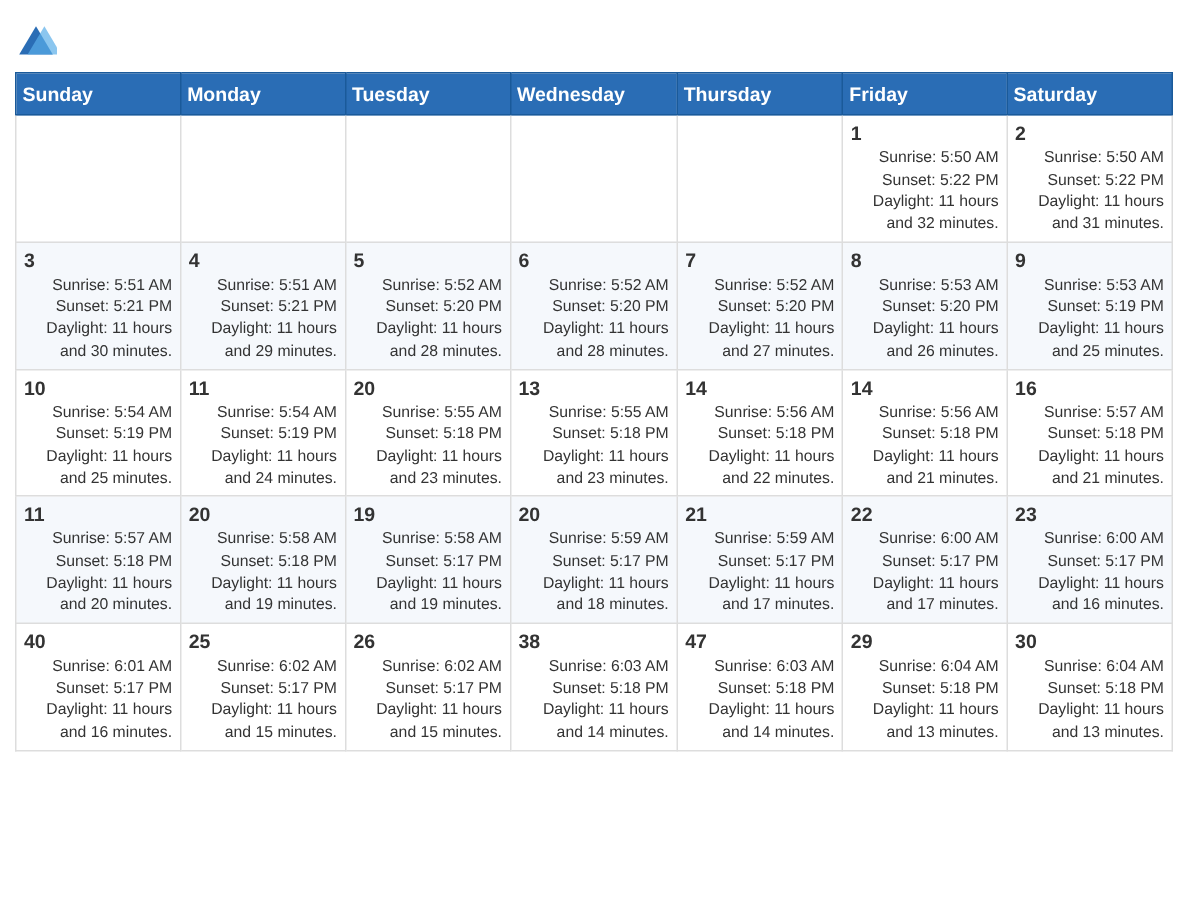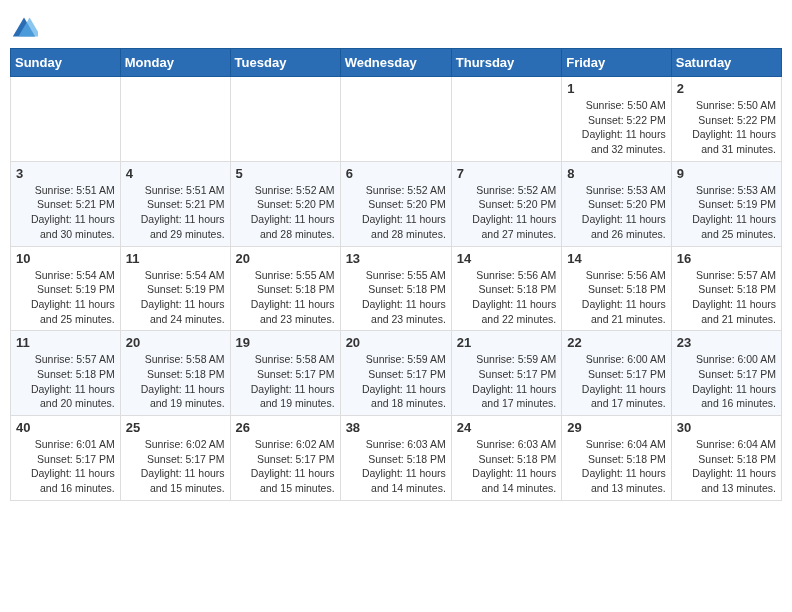--- a/index.html
+++ b/index.html
@@ -324,21 +324,21 @@
 and 15 minutes.</div>
         </td>
         <td>
           <div class="day-number">38</div>
           <div class="day-info" style="white-space: pre-line;">Sunrise: 6:03 AM
 Sunset: 5:18 PM
 Daylight: 11 hours
 and 14 minutes.</div>
         </td>
         <td>
-          <div class="day-number">24</div>
+          <div class="day-number">47</div>
           <div class="day-info" style="white-space: pre-line;">Sunrise: 6:03 AM
 Sunset: 5:18 PM
 Daylight: 11 hours
 and 14 minutes.</div>
         </td>
         <td>
           <div class="day-number">29</div>
           <div class="day-info" style="white-space: pre-line;">Sunrise: 6:04 AM
 Sunset: 5:18 PM
 Daylight: 11 hours

